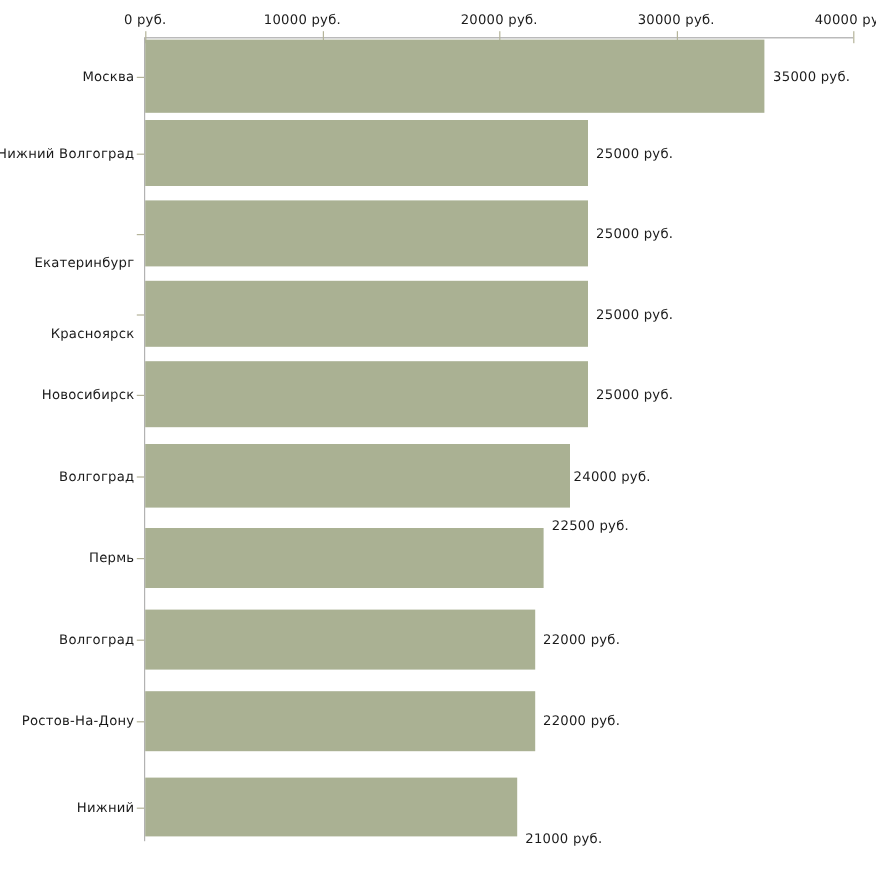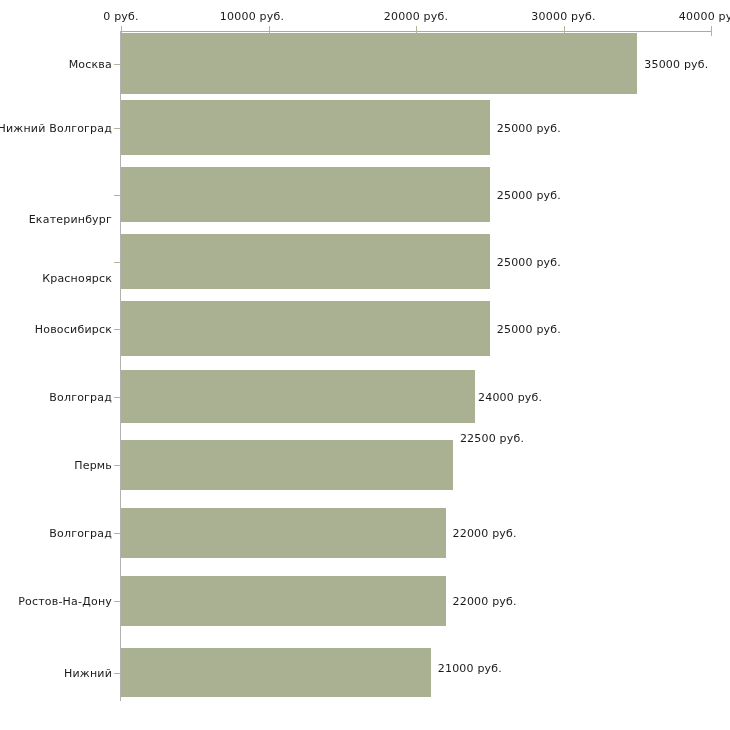--- a/index.html
+++ b/index.html
@@ -164,16 +164,16 @@
       <div class="tick-left" style="top: 601px;"></div>
       <div class="cat-label-wrap" style="top: 601px;">
         <div class="cat-label" style="top: 0px;">Ростов-На-Дону</div>
       </div>
       <div class="val-label" style="left: 452.5px; top: 601px;">22000 руб.</div>
       <div class="bar" title="Пермь 21000 руб." style="top: 648px; height: 49px; width: 309.75px;"></div>
       <div class="tick-left" style="top: 672.5px;"></div>
       <div class="cat-label-wrap" style="top: 672.5px;">
         <div class="cat-label" style="top: 0px;">Нижний</div>
       </div>
-      <div class="val-label" style="left: 437.75px; top: 668px;">21000 руб.</div>
+      <div class="val-label" style="left: 437.75px; top: 699px;">21000 руб.</div>
     </div>
 
 </div>
 
 </body></html>

